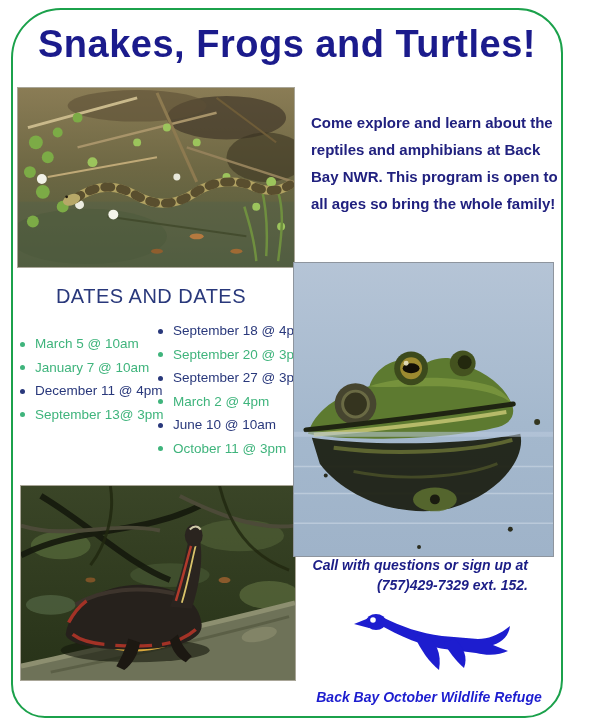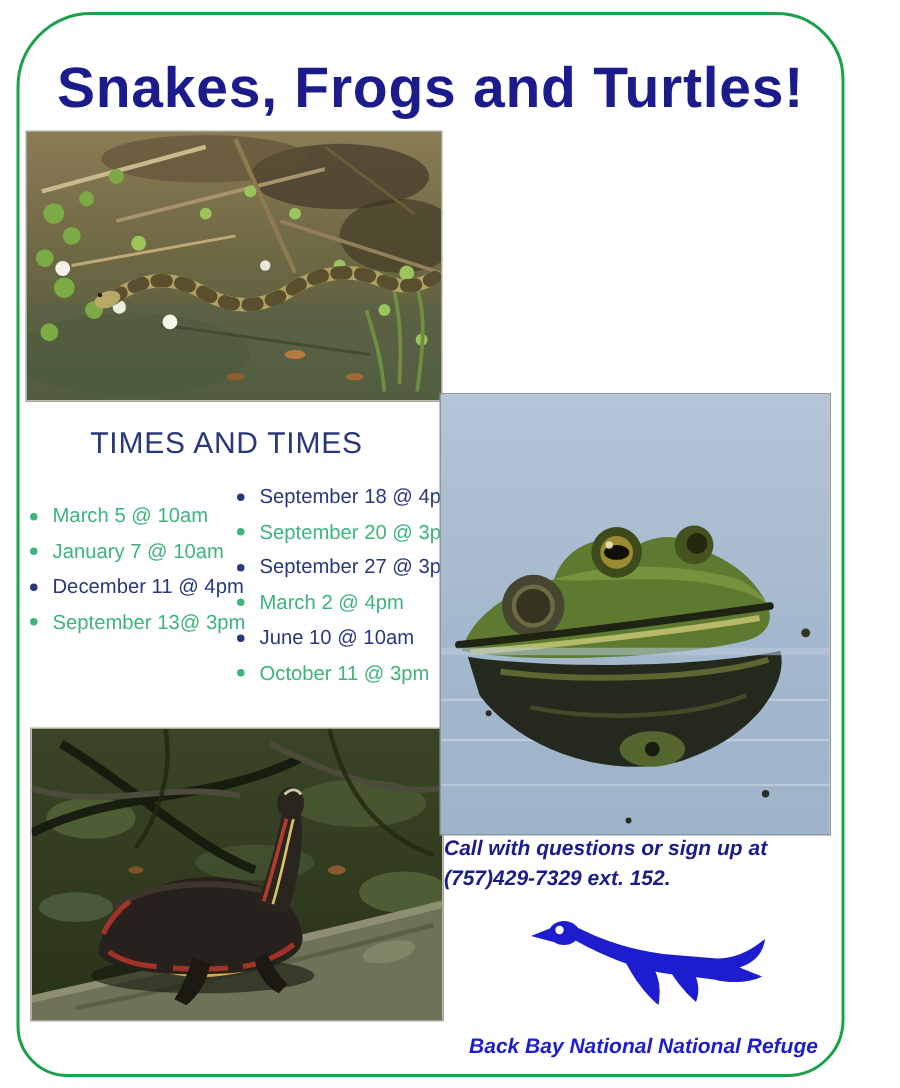--- a/index.html
+++ b/index.html
@@ -8,21 +8,21 @@
     font-family:"Liberation Sans", sans-serif; overflow:hidden;
   }
   .frame {
     position:absolute; left:11px; top:8px; width:552px; height:710px;
     border:2px solid #1ba14b; box-sizing:border-box;
     border-radius:50px 45px 38px 34px;
   }
   .title {
     position:absolute; left:11px; top:24px; width:552px;
     font-size:38px; line-height:40px; font-weight:bold; letter-spacing:0.5px;
-    color:#1b1b8c; text-align:center; white-space:nowrap;margin-top:15px;
+    color:#1b1b8c; text-align:center; white-space:nowrap;
   }
   .photo { position:absolute; overflow:hidden; border:1px solid #a9a698; box-sizing:border-box; }
   .photo svg { display:block; width:100%; height:100%; }
   .photo-snake  { left:17px;  top:87px;  width:278px; height:181px; }
   .photo-frog   { left:293px; top:262px; width:261px; height:295px; border-color:#8e959e; z-index:3; }
   .photo-turtle { left:20px;  top:485px; width:276px; height:196px; z-index:2; }
   .intro {
     position:absolute; left:311px; top:109px; width:252px;
     font-size:15px; line-height:27px; font-weight:bold; color:#21217f;
   }
@@ -37,21 +37,21 @@
   ul.dates li.navy  { color:#29387b; }
   ul.dates li::before {
     content:""; position:absolute; left:-15px; top:4.5px;
     width:5px; height:5px; border-radius:50%; background:currentColor;
   }
   .dates-left  { left:35px;  top:337px; width:140px; }
   .dates-right { left:173px; top:324px; width:140px; }
   .contact {
     position:absolute; left:296px; top:556px; width:232px;
     font-size:14px; line-height:19.5px; font-weight:bold; font-style:italic;
-    color:#1b1d86; text-align:left;
+    color:#1b1d86; text-align:right;
   }
   .goose { position:absolute; left:352px; top:607px; width:158px; height:70px; }
   .goose svg { display:block; width:100%; height:100%; }
   .footer {
     position:absolute; left:295px; top:689px; width:268px;
     font-size:14px; line-height:17px; font-weight:bold; font-style:italic;
     color:#1d1dcf; text-align:center; white-space:nowrap;
   }
 </style>
 </head>
@@ -116,22 +116,23 @@
       <path d="M58,112 C80,96 100,98 118,108 C140,121 160,118 178,106 C198,93 220,92 238,100 C252,106 264,104 274,98" fill="none" stroke="#b1a262" stroke-width="9" stroke-linecap="round"></path>
       <path d="M58,112 C80,96 100,98 118,108 C140,121 160,118 178,106 C198,93 220,92 238,100 C252,106 264,104 274,98" fill="none" stroke="#4a3f26" stroke-width="9" stroke-linecap="round" stroke-dasharray="6 10" opacity="0.85"></path>
       <ellipse cx="54" cy="113" rx="9" ry="5.5" fill="#b7a868" transform="rotate(-20 54 113)"></ellipse>
       <circle cx="49" cy="110" r="1.4" fill="#201a10"></circle>
       <ellipse cx="180" cy="150" rx="7" ry="3" fill="#b5793f"></ellipse>
       <ellipse cx="220" cy="165" rx="6" ry="2.5" fill="#a06a34"></ellipse>
       <ellipse cx="140" cy="165" rx="6" ry="2.5" fill="#8f5e2e"></ellipse>
     </svg>
   </div>
 
-
-  <div class="dates-heading">TIMES AND TIMES</div>
+  <div class="intro">Come explore and learn about the reptiles and amphibians at Back Bay NWR. This program is open to all ages so bring the whole family!</div>
+
+  <div class="dates-heading">DATES AND DATES</div>
 
   <ul class="dates dates-left">
     <li class="green">March 5 @ 10am</li>
     <li class="green">January 7 @ 10am</li>
     <li class="navy">December 11 @ 4pm</li>
     <li class="green">September 13@ 3pm</li>
   </ul>
 
   <ul class="dates dates-right">
     <li class="navy">September 18 @ 4pm</li>
@@ -246,14 +247,14 @@
         <polygon points="2,17 17,11 17,21"></polygon>
         <ellipse cx="24" cy="15" rx="10" ry="8"></ellipse>
         <path d="M30,10 C50,20 68,26 90,29 L126,32 C136,32 146,28 154,22 L158,19 C157,28 151,35 141,38 L156,44 C148,48 136,49 124,46 L100,43 C70,40 46,28 28,18 Z"></path>
         <path d="M72,26 C84,34 90,46 87,63 C78,56 68,42 63,30 Z"></path>
         <path d="M102,32 C112,40 116,50 112,61 C104,54 96,44 92,35 Z"></path>
       </g>
       <circle cx="21" cy="13" r="2.8" fill="#ffffff"></circle>
     </svg>
   </div>
 
-  <div class="footer">Back Bay National National Refuge</div>
+  <div class="footer">Back Bay October Wildlife Refuge</div>
 </div>
 
 </body></html>

